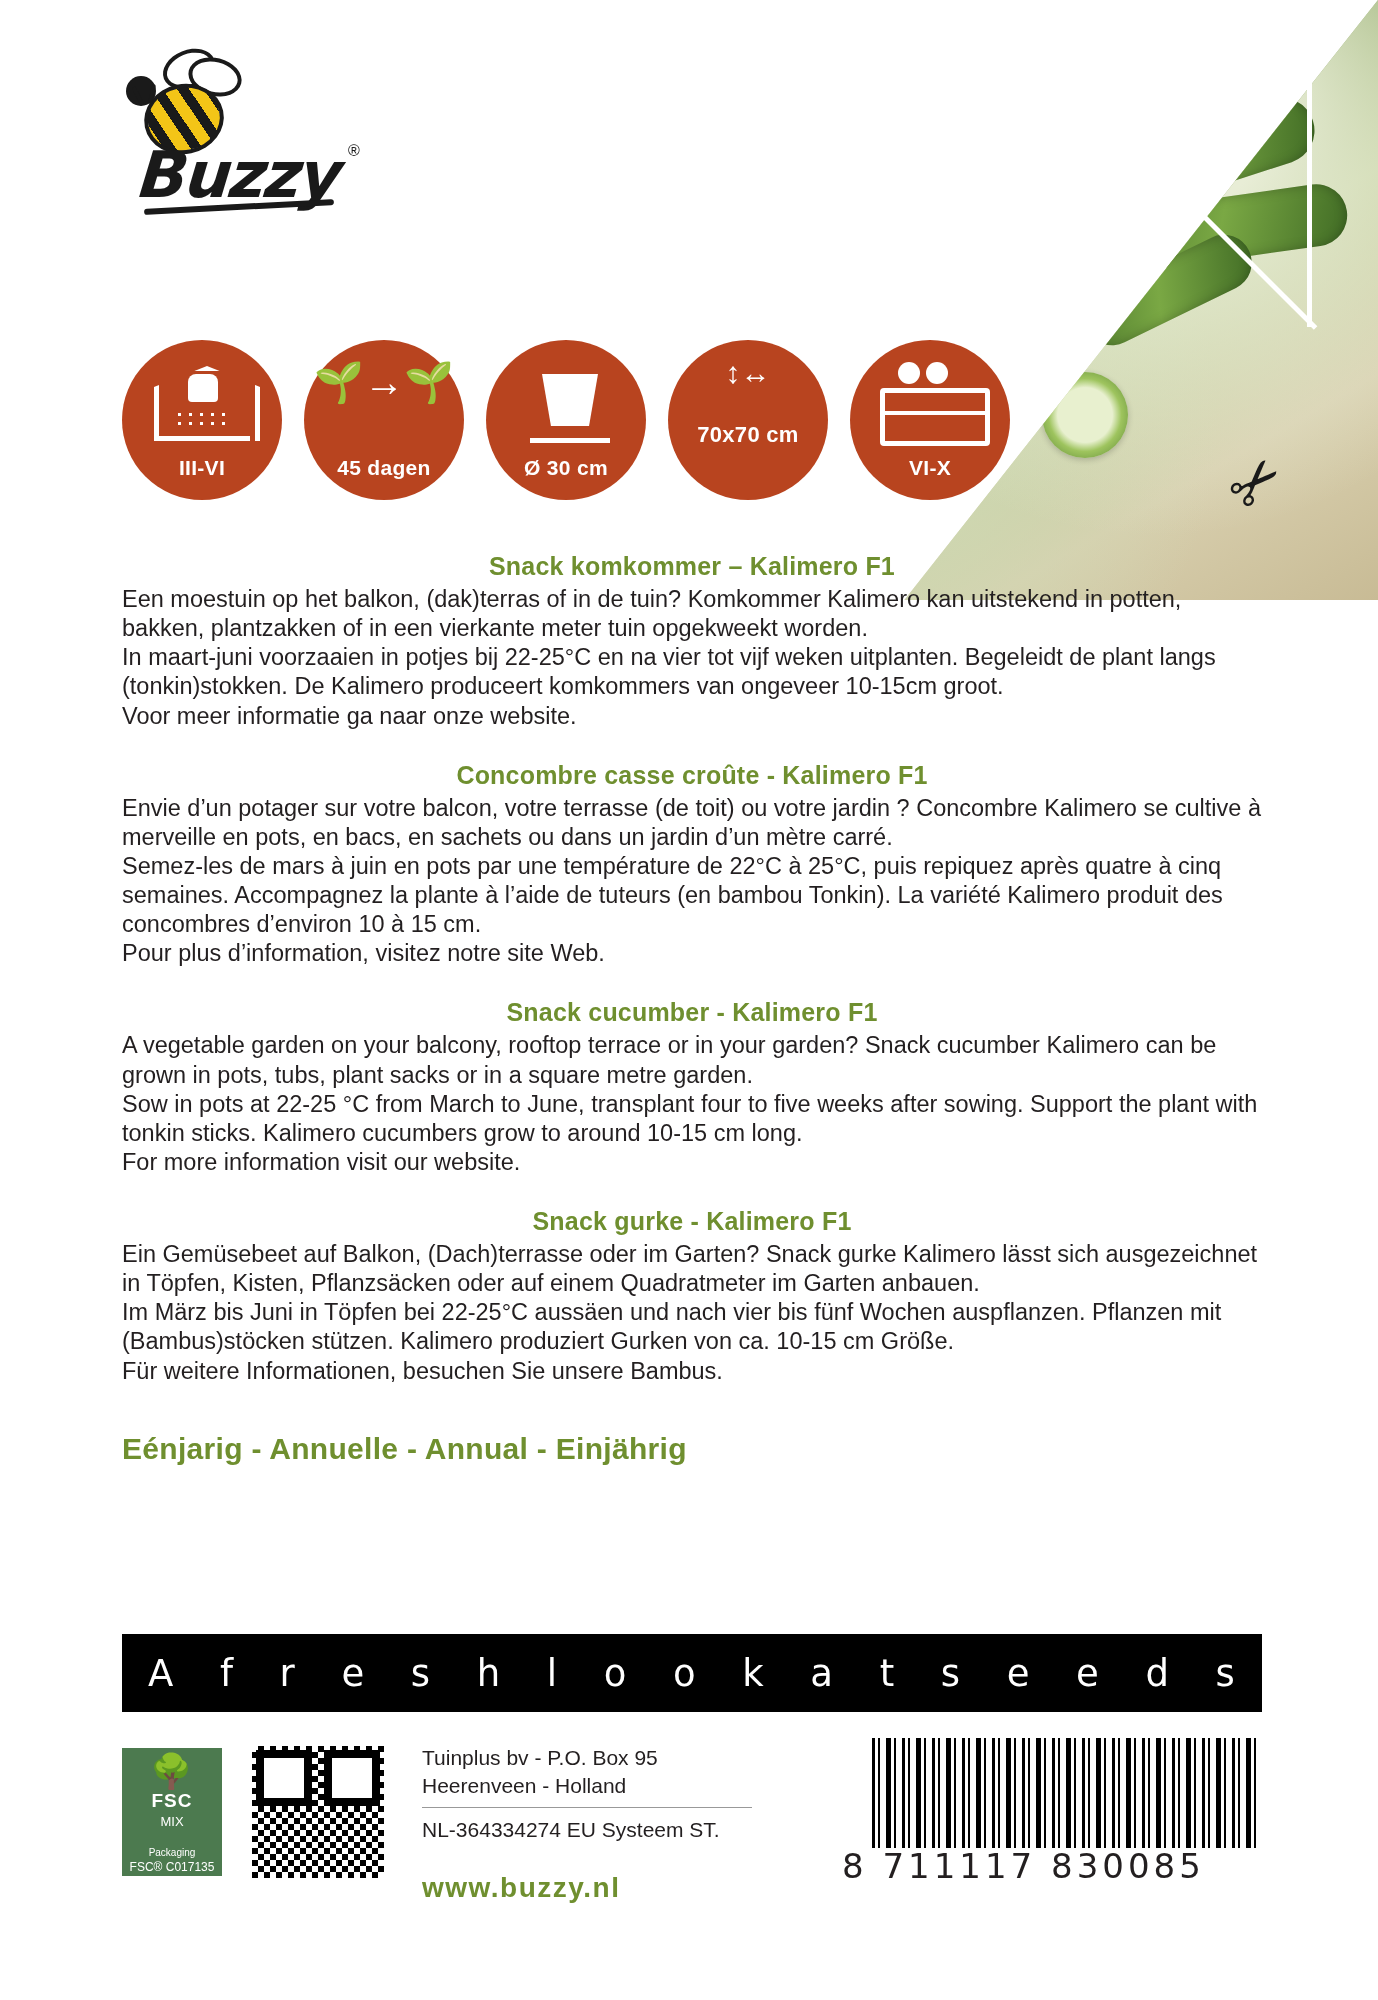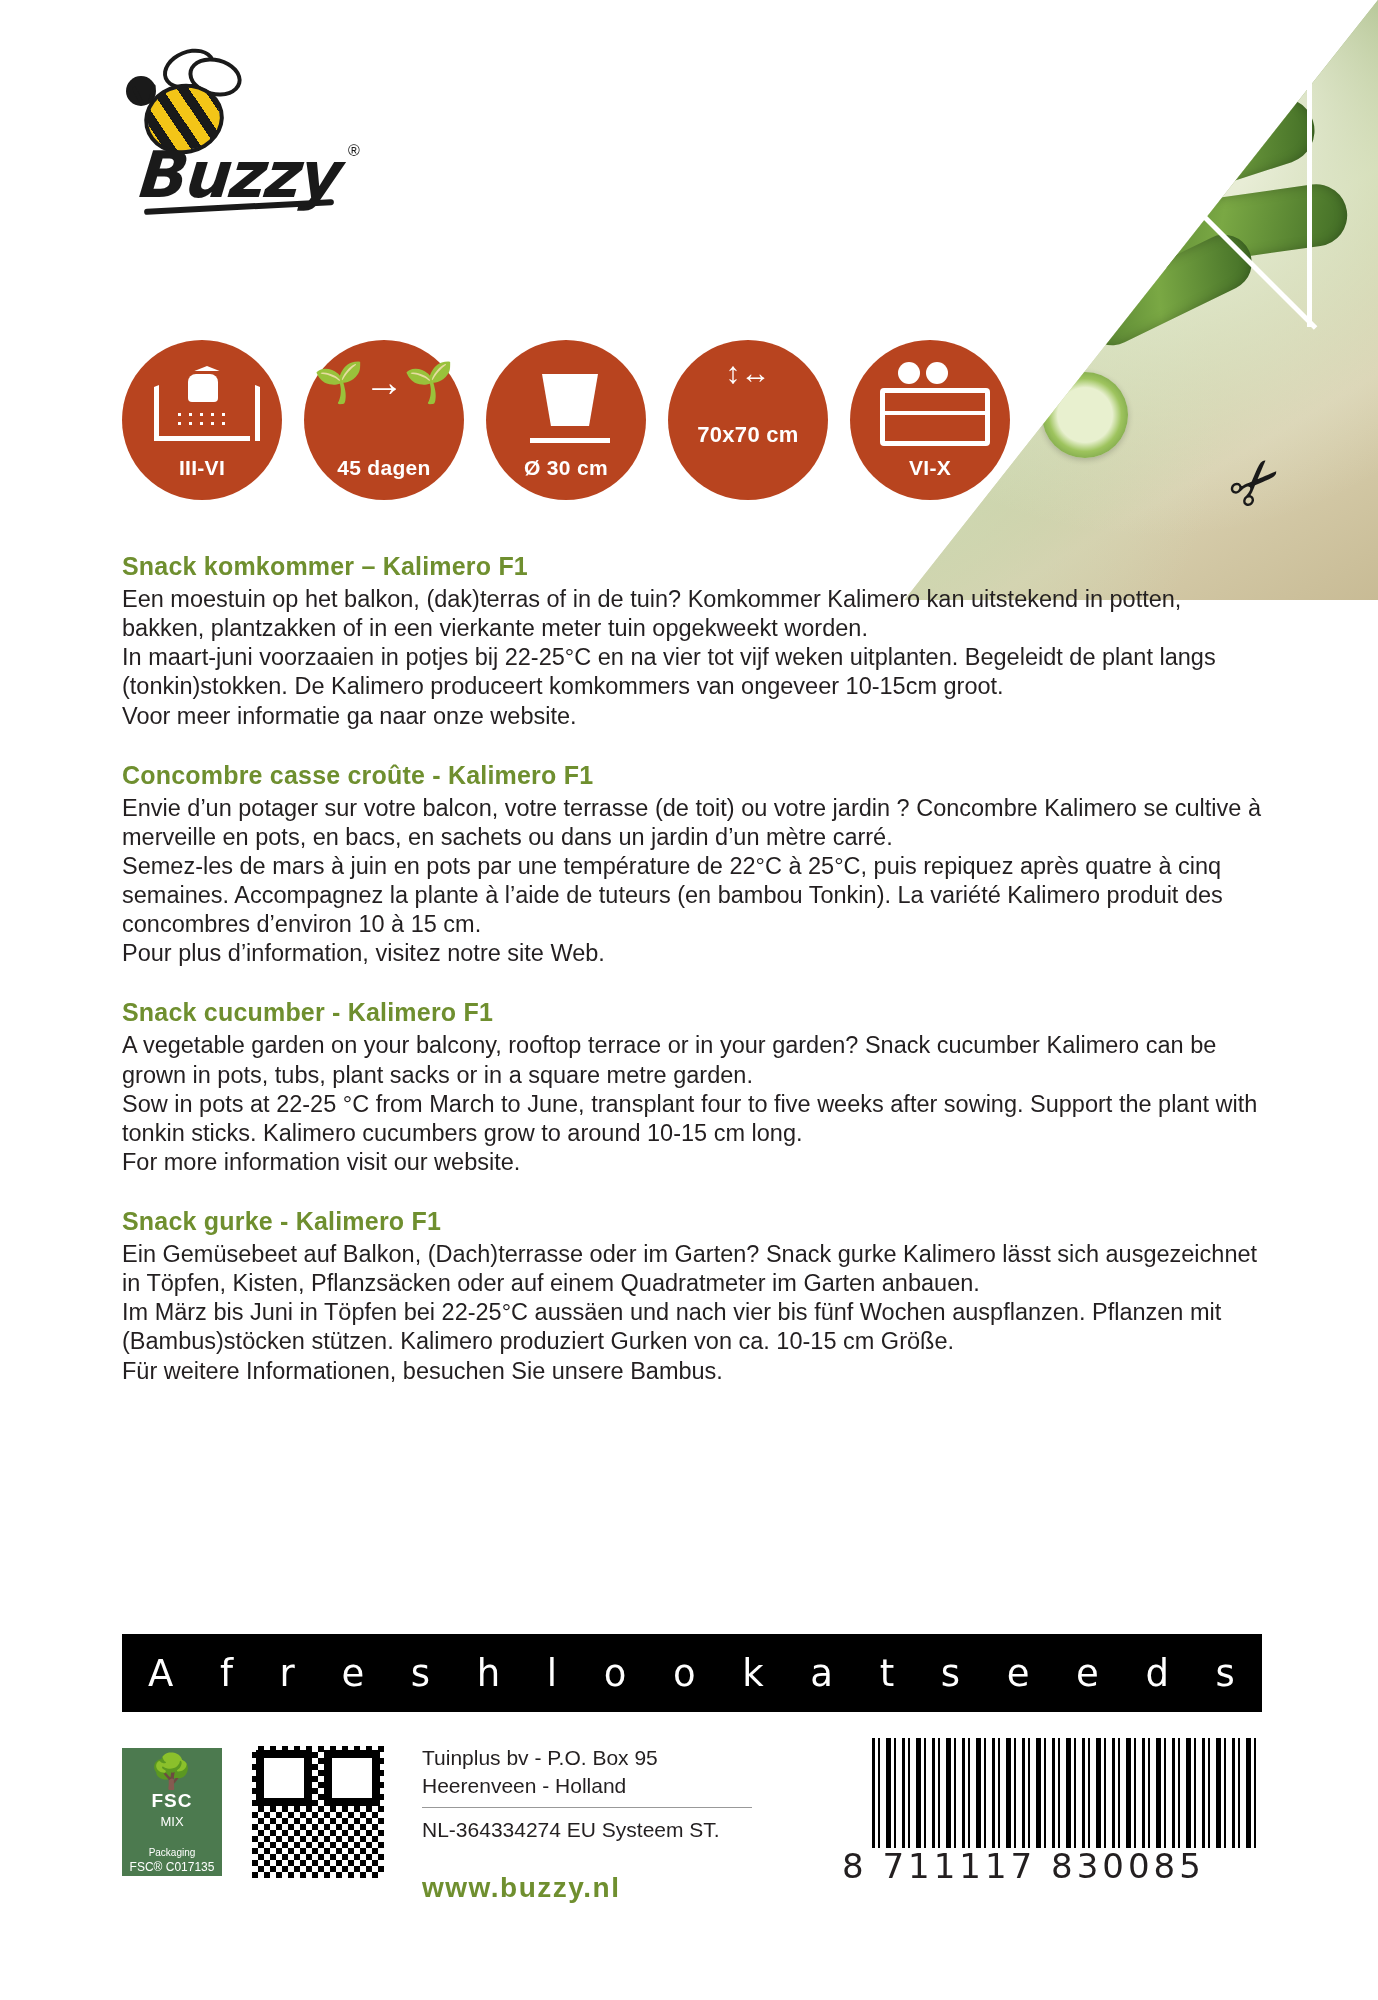--- a/index.html
+++ b/index.html
@@ -114,21 +114,21 @@
     clip-path:polygon(0 0,100% 0,84% 100%,16% 100%);}
   .potline{position:absolute;left:44px;top:98px;width:80px;height:5px;background:#fff;}
   .crate{position:absolute;left:30px;top:48px;width:100px;height:48px;border:5px solid #fff;border-radius:4px;}
   .crate:after{content:"";position:absolute;left:0;top:18px;width:100%;height:4px;background:#fff;}
   .veg{position:absolute;width:22px;height:22px;border-radius:50%;background:#fff;top:22px;}
 
   
   .content{position:absolute;left:122px;top:552px;width:1140px;}
   .block{margin-bottom:30px;}
   h2{
-    font-size:25px;margin:0 0 4px 0;font-weight:700;color:#6f8f2f;letter-spacing:.2px;
+    font-size:25px;margin:0 0 4px 0;font-weight:700;color:#6f8f2f;letter-spacing:.2px;text-align:center;
   }
   .block p{
     margin:0;font-size:23.5px;line-height:1.24;color:#231f20;
   }
   .web{color:#b8441f;font-size:23.5px;line-height:1.24;margin:0;}
   .annual{
     font-size:30px;font-weight:700;color:#6f8f2f;margin:46px 0 0 0;letter-spacing:.3px;
   }
 
   
@@ -263,20 +263,21 @@
       <p class="web">For more information visit our website.</p>
     </div>
 
     <div class="block">
       <h2>Snack gurke - Kalimero F1</h2>
       <p style="white-space:pre-line">Ein Gemüsebeet auf Balkon, (Dach)terrasse oder im Garten? Snack gurke Kalimero lässt sich ausgezeichnet in Töpfen, Kisten, Pflanzsäcken oder auf einem Quadratmeter im Garten anbauen.
 Im März bis Juni in Töpfen bei 22-25°C aussäen und nach vier bis fünf Wochen auspflanzen. Pflanzen mit (Bambus)stöcken stützen. Kalimero produziert Gurken von ca. 10-15 cm Größe.</p>
       <p class="web">Für weitere Informationen, besuchen Sie unsere Bambus.</p>
     </div>
 
+    <p class="annual">Eénjarig - Annuelle - Annual - Einjährig</p>
   </div>
 
   <div class="blackbar">
     <span>A</span>
     <span>f</span>
     <span>r</span>
     <span>e</span>
     <span>s</span>
     <span>h</span>
     <span>l</span>

